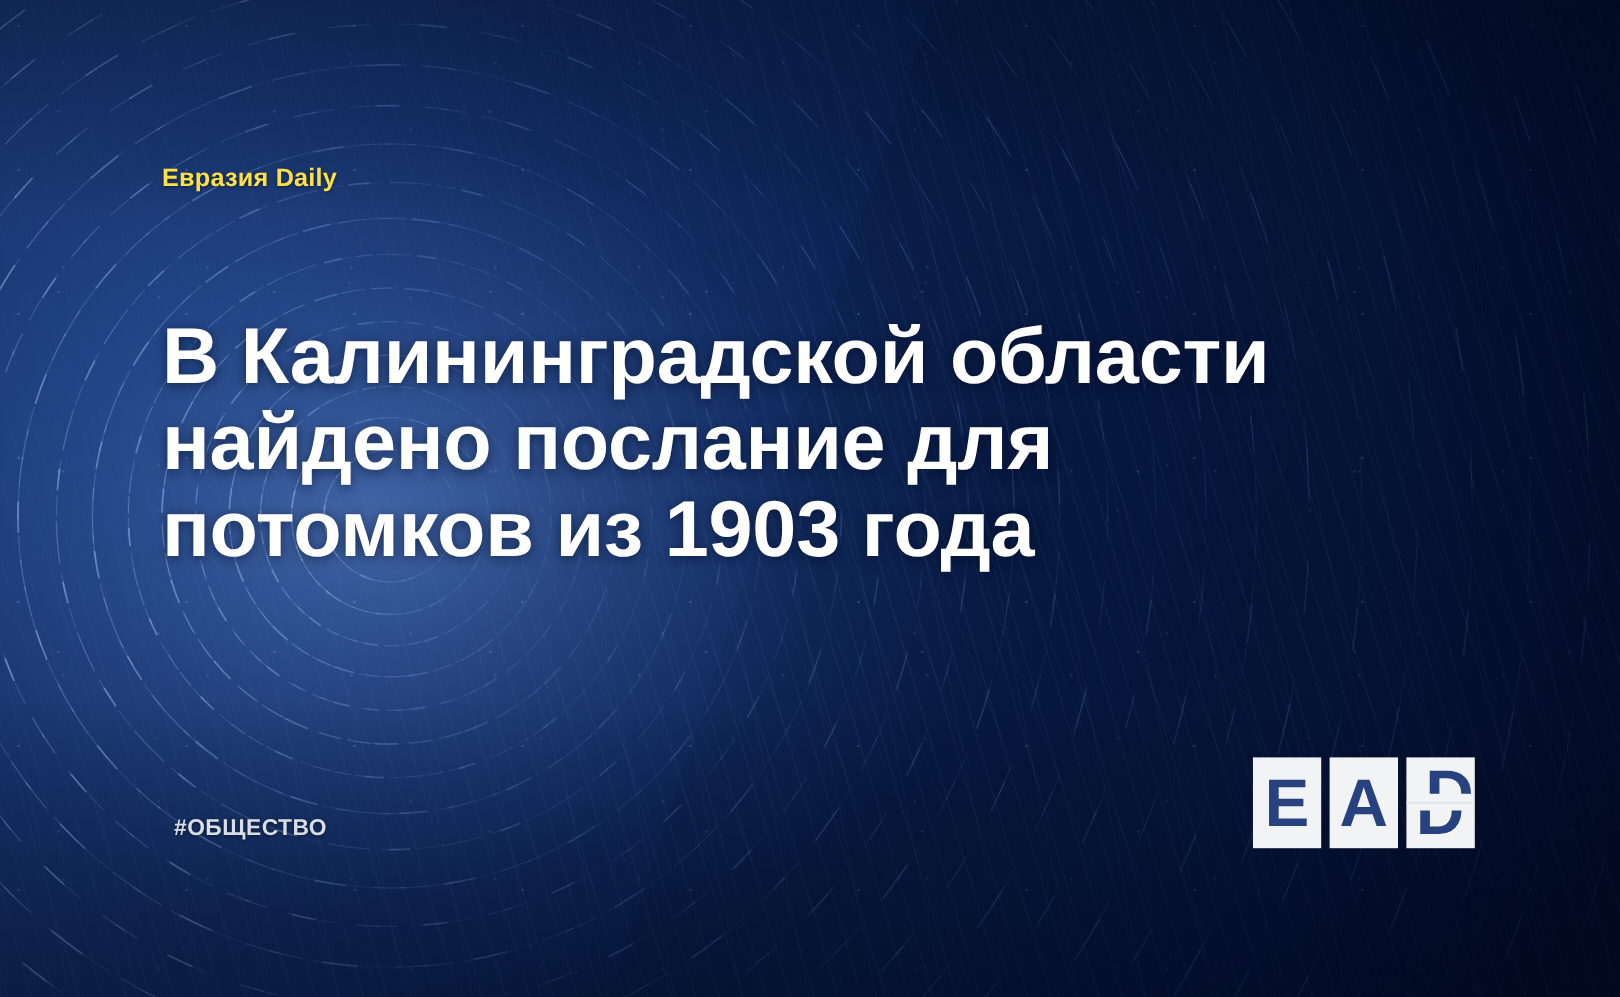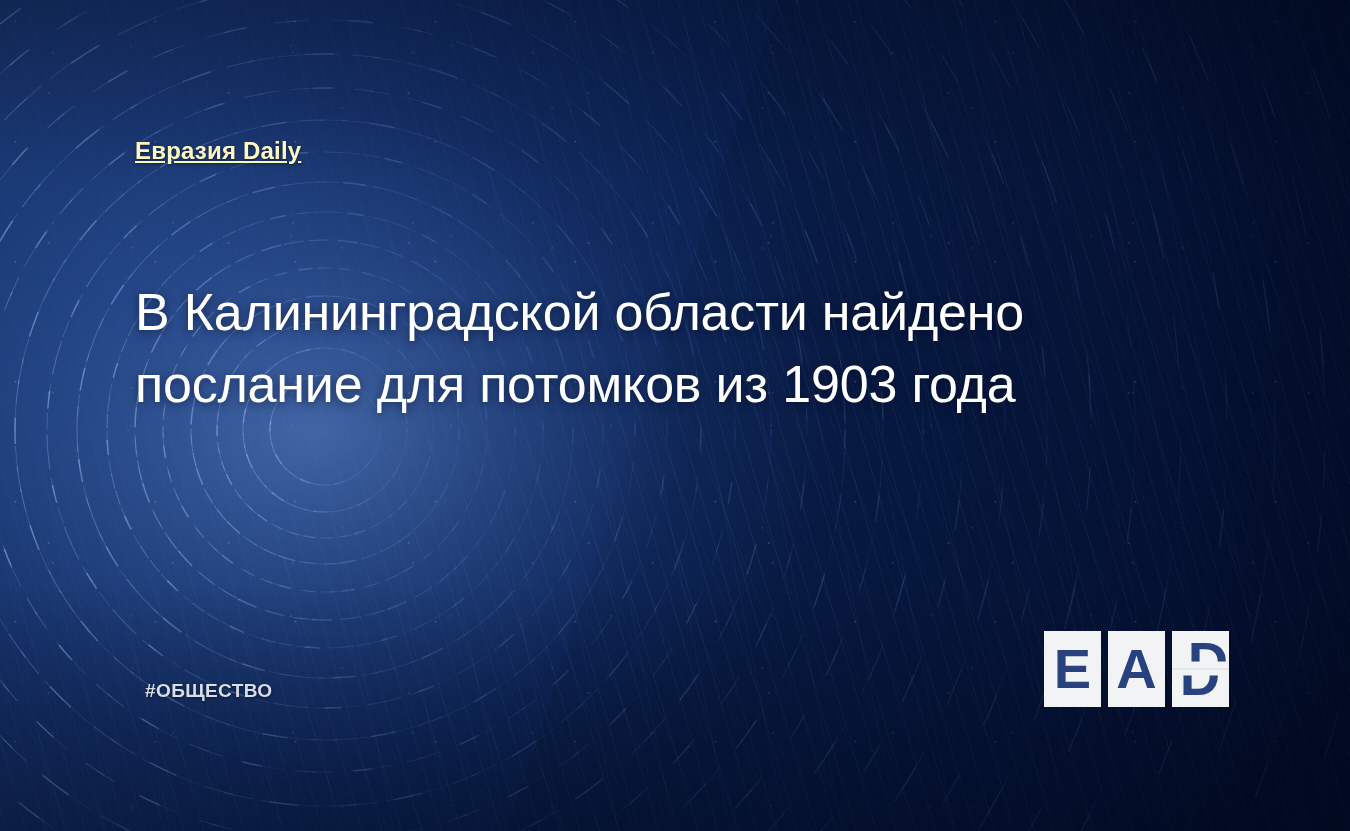--- a/index.html
+++ b/index.html
@@ -111,38 +111,37 @@
   
   .content {
     position: absolute;
     inset: 0;
   }
 
   .site-name {
     position: absolute;
     left: 135px;
     top: 137px;
-    font-size: 24px;
+    font-size: 21px;
     font-weight: bold;
-    color: #fef9c3;
+    color: #fde047;
     letter-spacing: .2px;
     text-shadow: 0 1px 3px rgba(0,0,0,0.45);
     white-space: nowrap;
-    text-decoration: underline;
   }
 
   .headline {
     position: absolute;
     left: 135px;
-    top: 276px;
+    top: 260px;
     width: 1010px;
     margin: 0;
-    font-size: 52px;
+    font-size: 66px;
     line-height: 72px;
-    font-weight: normal;
+    font-weight: bold;
     color: #ffffff;
     letter-spacing: -0.2px;
     text-shadow: 0 2px 10px rgba(2,10,34,0.55);
   }
 
   .hashtag {
     position: absolute;
     left: 133px;
     top: 680px;
     font-size: 19px;

